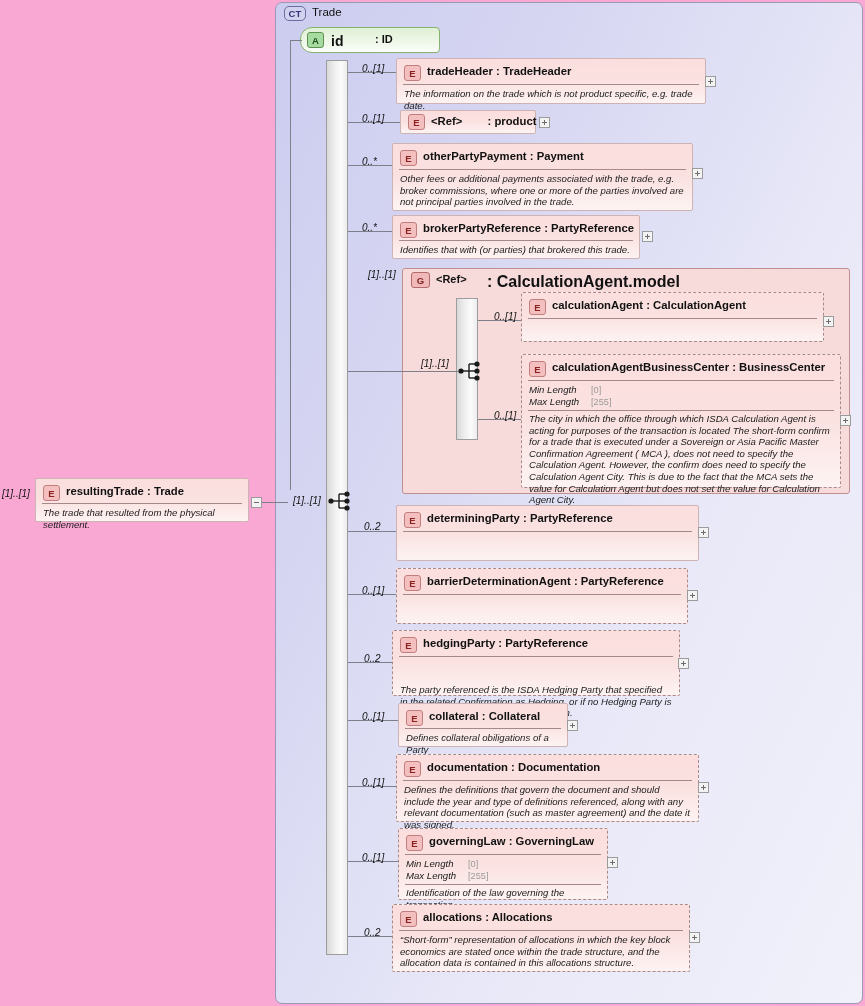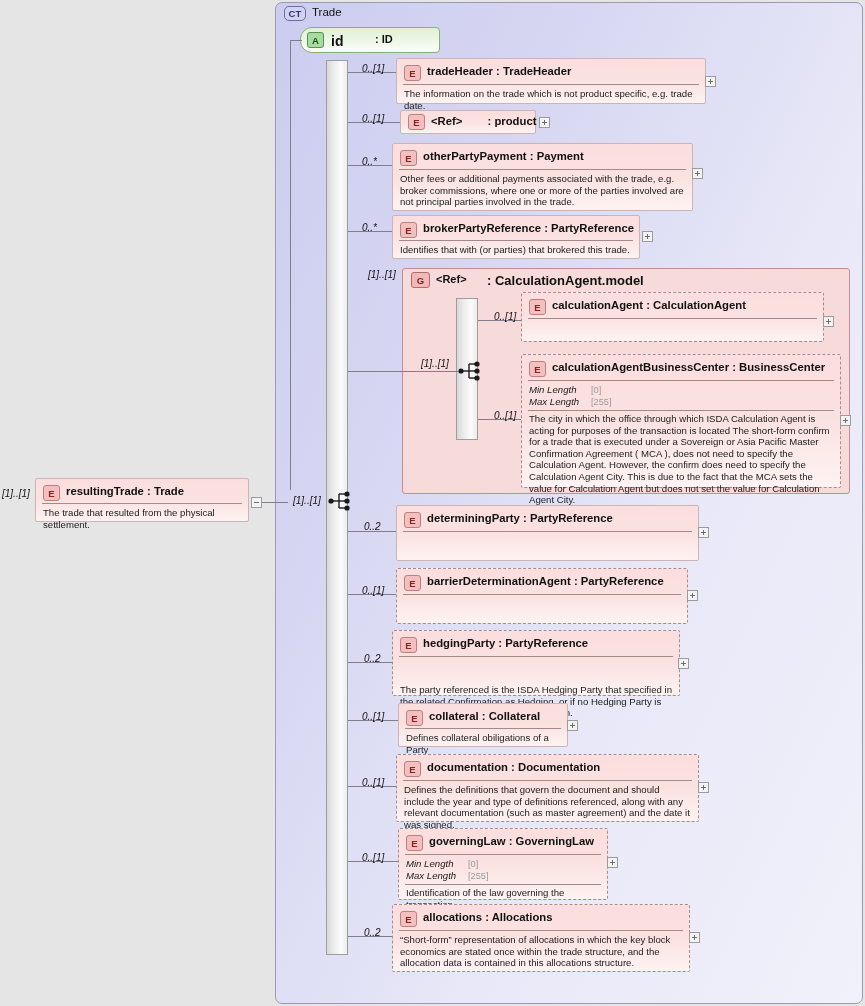--- a/index.html
+++ b/index.html
@@ -5,21 +5,21 @@
   * { box-sizing: border-box; }
   html, body {
     margin: 0; padding: 0;
     background: #ffffff;
     font-family: "Liberation Sans", sans-serif;
   }
   #root {
     position: relative;
     width: 865px; height: 1006px;
     overflow: hidden;
-    background: #e5e5e5;
+    background: #f9a8d4;
   }
 
   
   .hline { position: absolute; height: 1px; background: #7f7f8c; }
   .vline { position: absolute; width: 1px; background: #7f7f8c; }
 
   
   .card {
     position: absolute;
     font-style: italic;
@@ -134,21 +134,21 @@
     background: #f0b8b8;
     border: 1px solid #b36a6a;
     border-radius: 3px;
   }
   #grp-ref {
     position: absolute; left: 436px; top: 273px;
     font-size: 11px; font-weight: bold; color: #111;
   }
   #grp-name {
     position: absolute; left: 487px; top: 273px;
-    font-size: 13px; font-weight: bold; color: #111;
+    font-size: 16px; font-weight: bold; color: #111;
   }
 
   
   .el {
     position: absolute;
     background: linear-gradient(180deg,#fbdedd 0%, #fae2e1 50%, #fdf3f2 100%);
     border: 1px dashed #a88a8a;
     border-radius: 2px;
   }
   .el.solid { border-style: solid; border-color: #cdb3b3; }
@@ -171,20 +171,21 @@
   }
   .el-sep {
     position: absolute;
     left: 6px; right: 6px;
     height: 1px;
     background: #a58989;
   }
   .el-doc {
     position: absolute;
     left: 7px; right: 7px;
+    font-style: italic;
     font-size: 9.6px;
     line-height: 11.6px;
     color: #1b1b1b;
   }
   .el-facets {
     position: absolute;
     left: 7px;
     font-style: italic;
     font-size: 9.6px;
     line-height: 12px;

